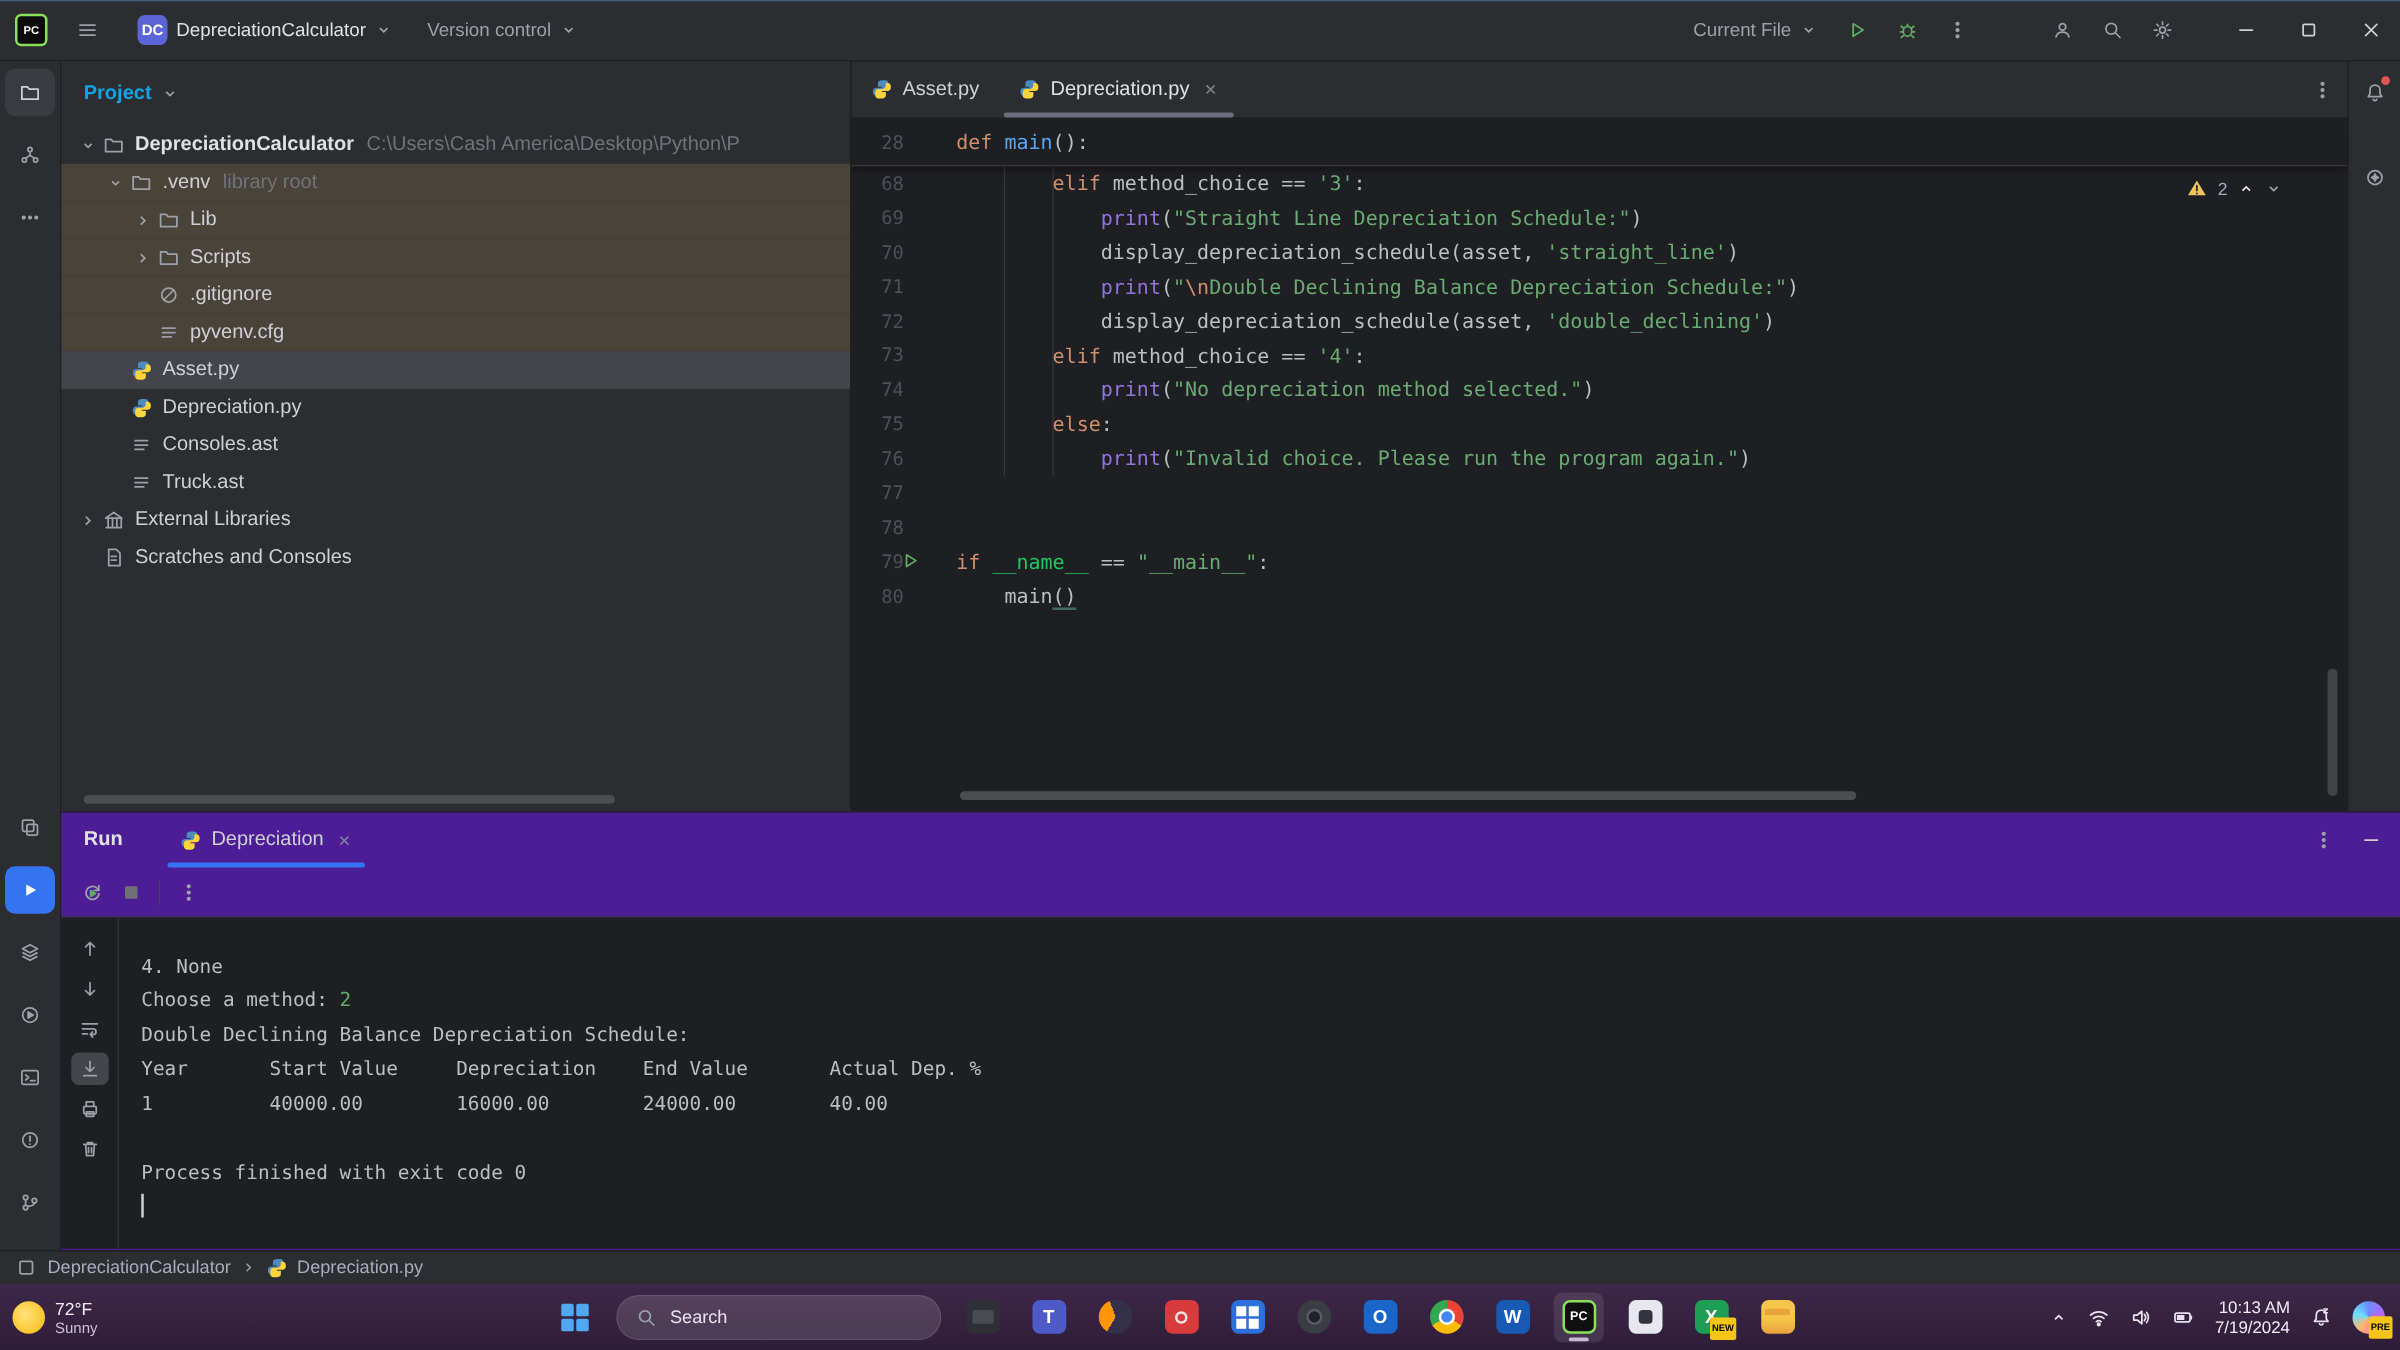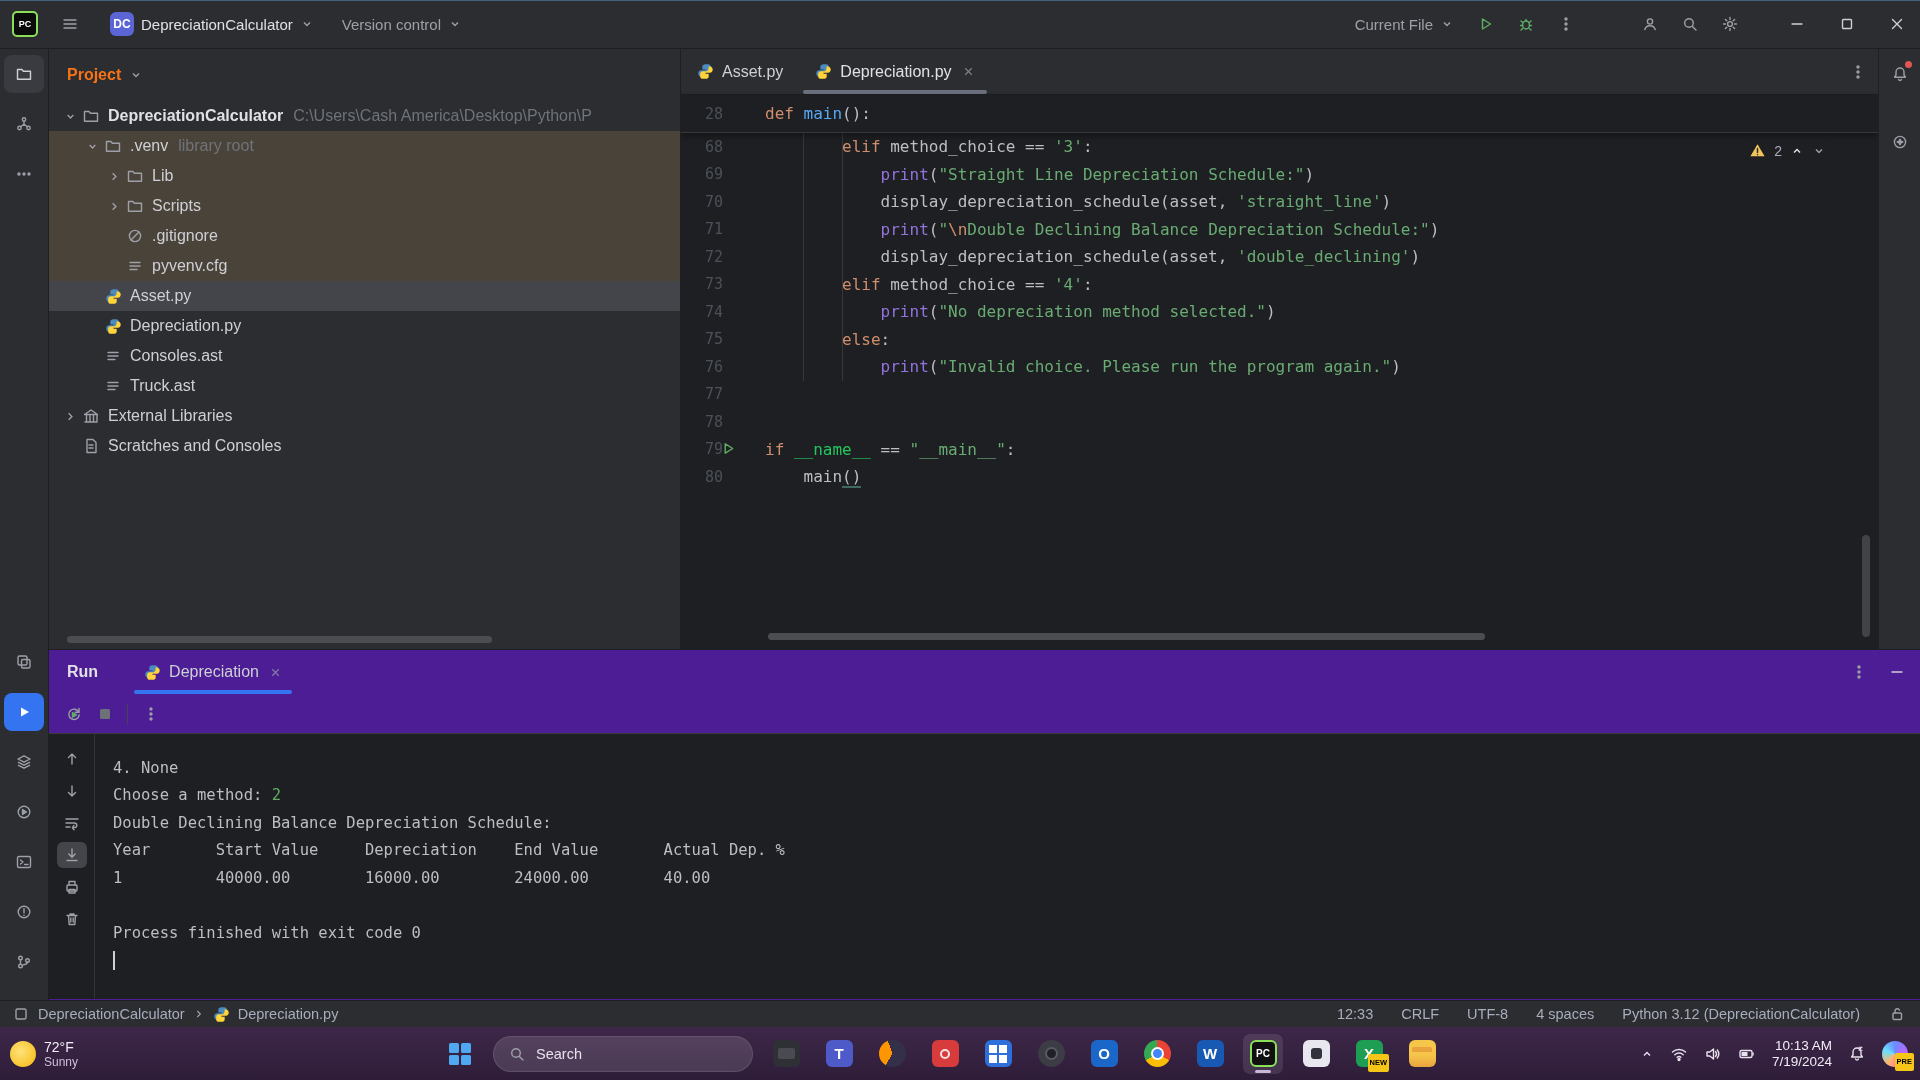--- a/index.html
+++ b/index.html
@@ -21,21 +21,21 @@
   .dim{color:#9DA0A8}
 
   
   #leftstrip{left:0;top:49px;width:49px;height:951px;background:#2B2D30;border-right:1px solid #1E1F22}
   .ls-ic{width:40px;height:38px;margin:6px auto 12px auto;border-radius:8px;display:flex;align-items:center;justify-content:center}
   .ls-active{background:#393B40}
   .ls-run{background:#3574F0}
 
   
   #project{left:49px;top:49px;width:632px;height:600px;background:#2B2D30;border-right:1px solid #1E1F22;overflow:hidden}
-  #proj-header{height:52px;display:flex;align-items:center;padding-left:18px;gap:8px;color:#f97316;font-size:16px;font-weight:bold}
+  #proj-header{height:52px;display:flex;align-items:center;padding-left:18px;gap:8px;color:#0ea5e9;font-size:16px;font-weight:bold}
   .tree-row{height:30px;display:flex;align-items:center;white-space:nowrap;overflow:hidden;font-size:16px;color:#CED0D6;position:relative}
   .tree-row.band{background:#4A4339}
   .tree-row.sel{background:#43454A}
   .tr-chev{width:22px;display:flex;justify-content:center;flex:none}
   .tr-ico{width:20px;margin-right:7px;display:flex;justify-content:center;flex:none}
   .tr-lbl.bold{font-weight:bold;color:#DFE1E5}
   .tr-ann{color:#6F737A;margin-left:10px}
   .hscroll{position:absolute;height:7px;border-radius:4px;background:#4B4D50}
   .vscroll{position:absolute;width:8px;border-radius:4px;background:rgba(255,255,255,.16)}
 
@@ -66,21 +66,21 @@
   .rtab{display:flex;align-items:center;gap:8px;margin-left:36px;height:100%;padding:0 10px;font-size:16px;color:#CED0D6;position:relative}
   .rtab::after{content:"";position:absolute;left:0;right:0;bottom:0;height:4px;border-radius:3px;background:#3574F0}
   #run-header-right{position:absolute;right:14px;display:flex;gap:20px;align-items:center}
   #run-toolbar{height:40px;display:flex;align-items:center;gap:14px;padding-left:16px;border-bottom:1px solid #393B40}
   .sep-v{width:1px;height:20px;background:#44464B}
   #run-body{display:flex;height:265px;background:#1E1F22}
   #console-strip{width:46px;border-right:1px solid #313438;display:flex;flex-direction:column;align-items:center;padding-top:12px;gap:6px}
   .cs-ic{width:30px;height:26px;border-radius:6px;display:flex;align-items:center;justify-content:center}
   .cs-active{background:#43454A}
   #console{flex:1;padding:20px 0 0 18px;font-family:"DejaVu Sans Mono",monospace;font-size:15.5px}
-  .con-line{height:27.5px;white-space:pre;display:flex;align-items:center}
+  .con-line{height:27.5px;white-space:pre;display:flex;align-items:flex-end}
   .c-out{color:#BCBEC4}.c-input{color:#5FAD65}
   .caret{display:inline-block;width:2px;height:19px;background:#CED0D6}
 
   
   #statusbar{left:0;top:1000px;width:1920px;height:27px;background:#2B2D30;border-top:1px solid #1E1F22;display:flex;align-items:center;font-size:14.5px;color:#A8ADBD}
   #crumbs{display:flex;align-items:center;gap:8px;margin-left:12px}
   #sb-right{margin-left:auto;display:flex;align-items:center;gap:28px;margin-right:14px}
 
   
   #taskbar{left:0;top:1027px;width:1920px;height:53px;background:linear-gradient(180deg,#3E2749,#2E1D39);display:flex;align-items:center}
@@ -724,35 +724,20 @@
         </svg>
       </span>
     <span class="ic">
         <svg width="17" height="17" viewBox="0 0 16 16">
           <path d="M8 1.2c-1.9 0-3 .9-3 2.2V6h3v.8H3.7C2.2 6.8 1.2 8 1.2 9.8s1 3 2.5 3h1.4v-1.9c0-1.5 1.2-2.7 2.7-2.7h2.8c1.3 0 2.4-1 2.4-2.3V3.4c0-1.3-1.1-2.2-2.5-2.2z" fill="#4B8BBE"></path>
           <path d="M8 14.8c1.9 0 3-.9 3-2.2V10H8v-.8h4.3c1.5 0 2.5-1.2 2.5-3s-1-3-2.5-3h-1.4v1.9c0 1.5-1.2 2.7-2.7 2.7H5.4C4.1 7.8 3 8.8 3 10.1v2.5c0 1.3 1.1 2.2 2.5 2.2z" fill="#FFD43B"></path>
         </svg>
       </span>
     <span>Depreciation.py</span>
   </div>
-  <div id="sb-right">
-    <span id="sb-items" style="display:flex;gap:28px">
-        <span>12:33</span>
-        <span>CRLF</span>
-        <span>UTF-8</span>
-        <span>4 spaces</span>
-        <span>Python 3.12 (DepreciationCalculator)</span>
-      </span>
-    <span class="ic">
-        <svg width="18" height="18" viewBox="0 0 18 18" fill="none" stroke="#9DA0A8" stroke-width="1.4" stroke-linecap="round" stroke-linejoin="round">
-          <rect x="5" y="8" width="8.5" height="6.5" rx="1"></rect>
-          <path d="M7 8V6a2.3 2.3 0 0 1 4.4-.9"></path>
-        </svg>
-      </span>
-  </div>
 </div>
 
 <div id="taskbar" class="abs">
   <div id="weather">
     <div id="sun"></div>
     <div>
       <div class="wt">72°F</div>
       <div class="wc">Sunny</div>
     </div>
   </div>

